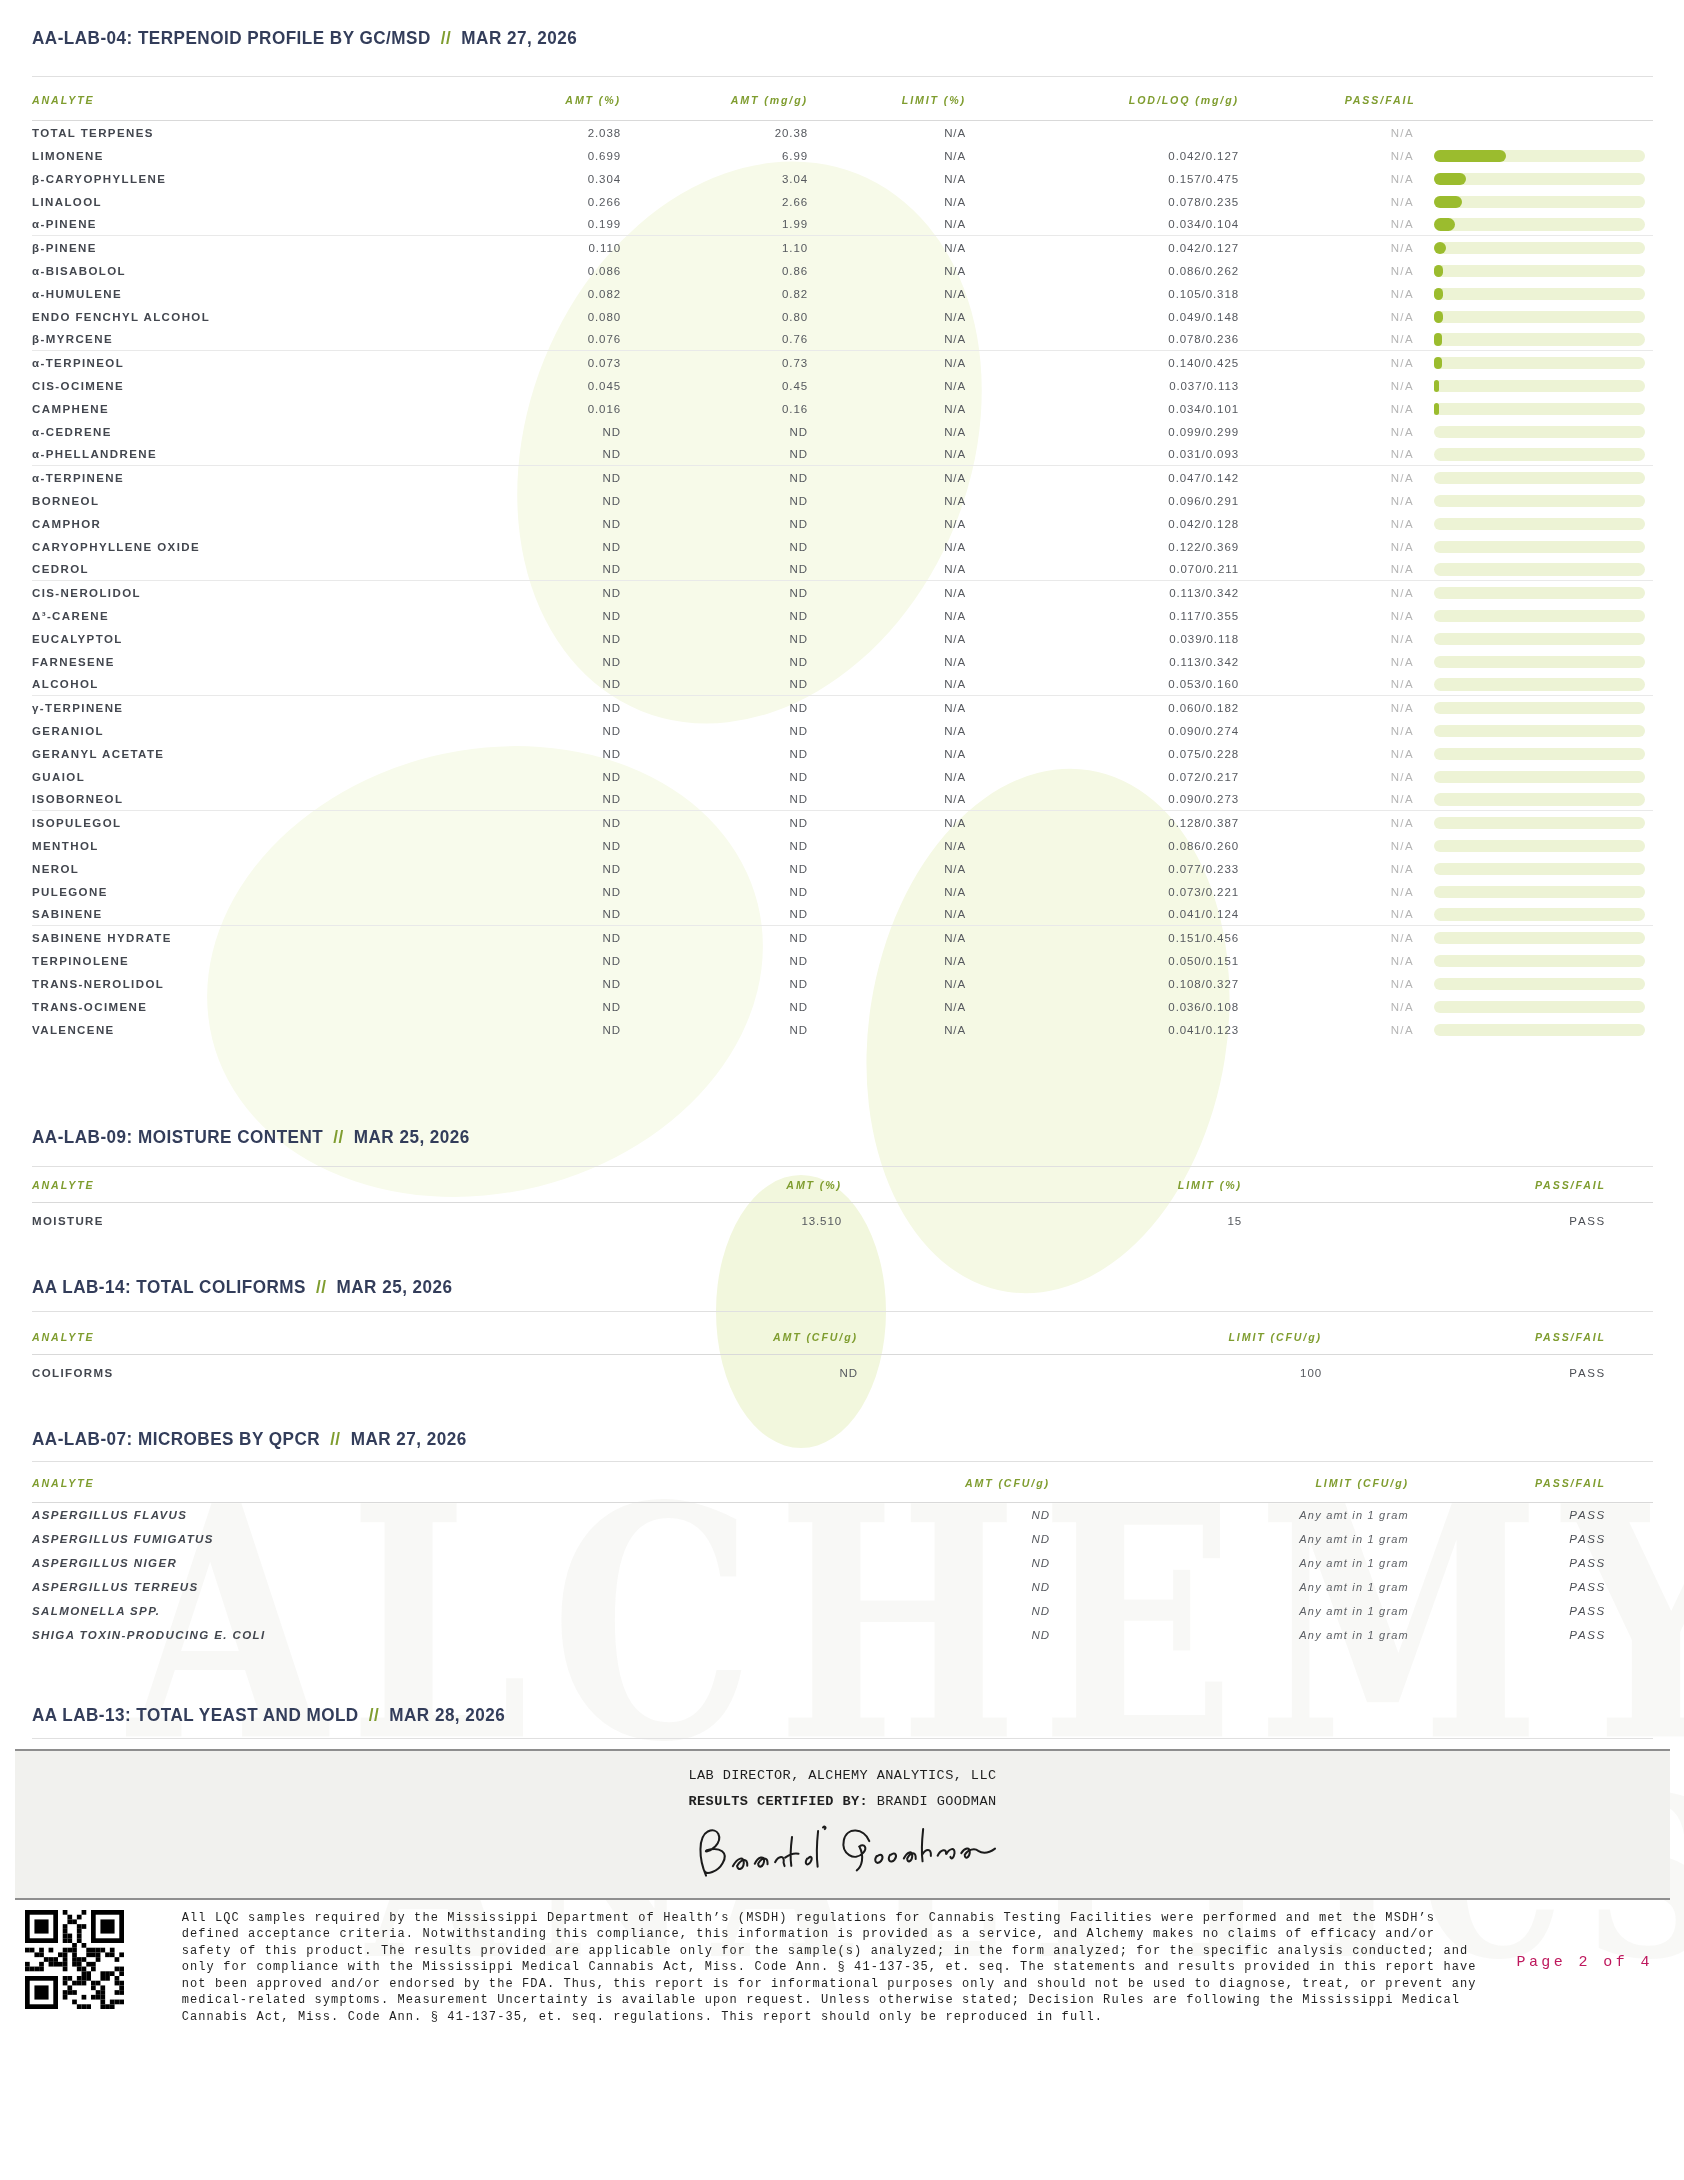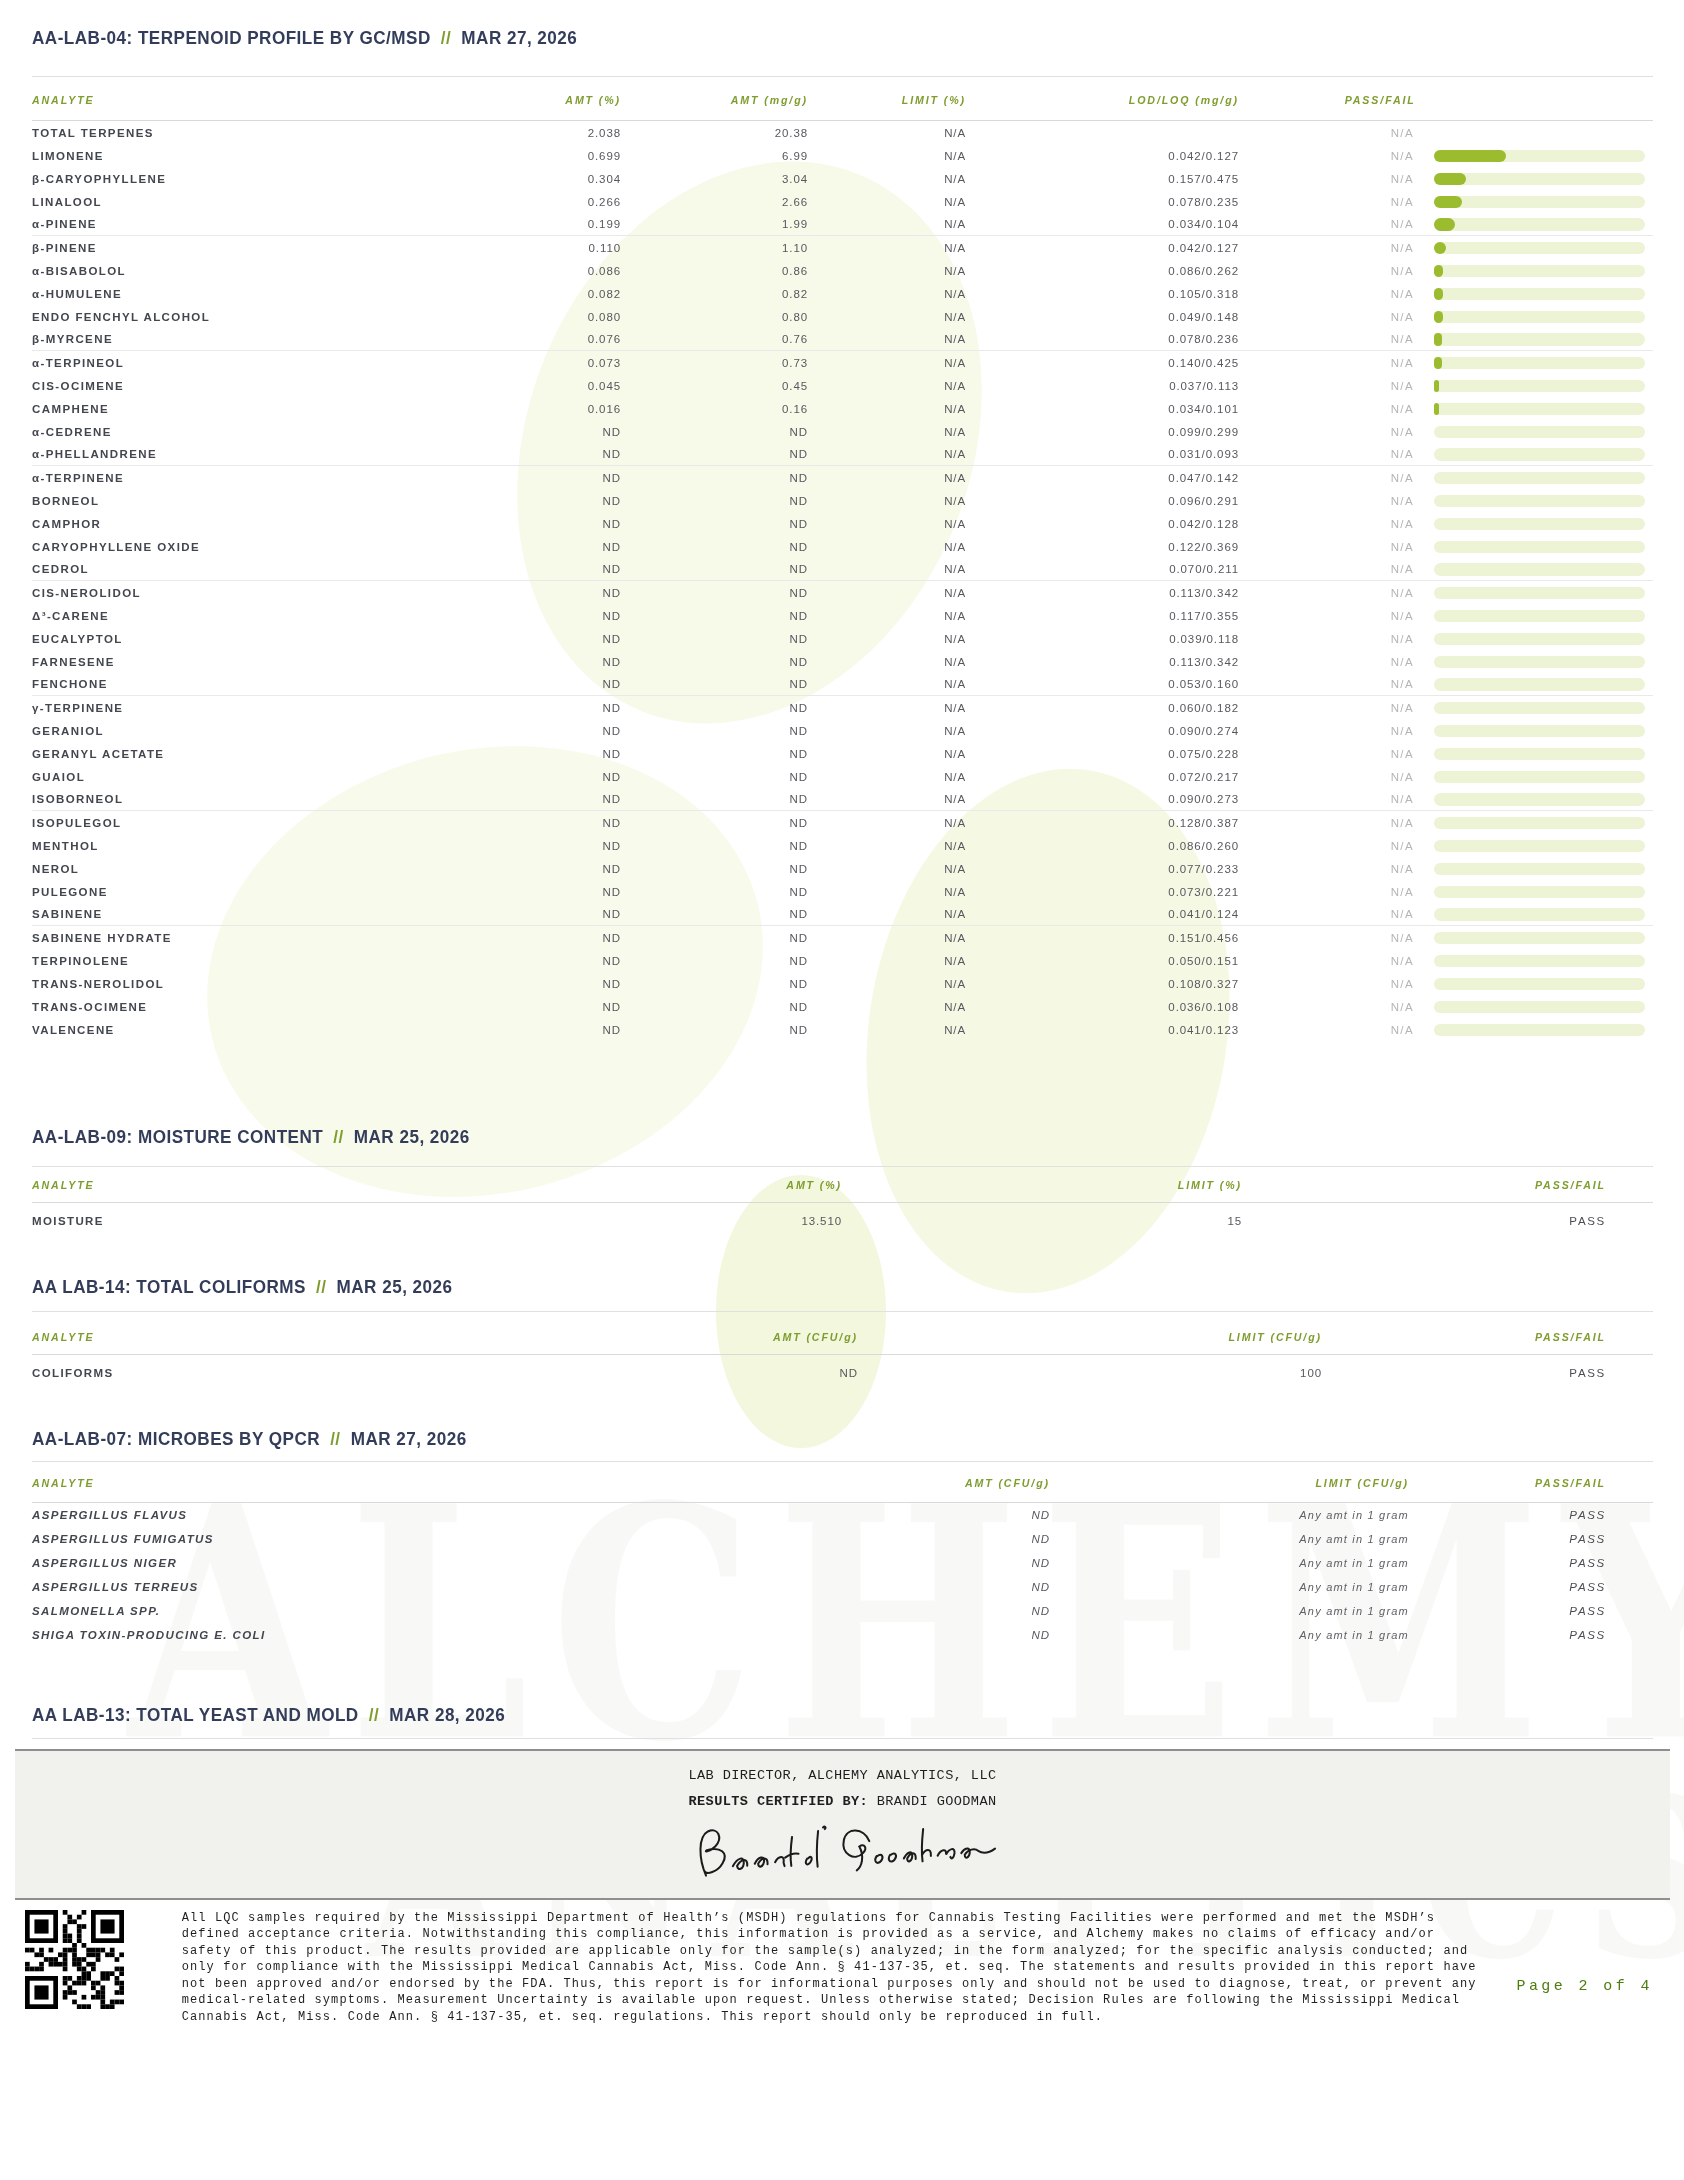--- a/index.html
+++ b/index.html
@@ -65,22 +65,22 @@
   .cert-line { font-family:"Liberation Mono", monospace; font-size:13.6px; color:#1e1e1e;
     line-height:18px; margin-bottom:8.5px; letter-spacing:0.4px; }
   .cert-line b { font-weight:bold; }
   .signature { height:61px; display:flex; justify-content:center; align-items:center; }
 
   
   .footer { display:flex; margin-top:10.2px; align-items:flex-start;justify-content:space-between; }
   .qr { width:99px; height:99px; margin-left:-6.8px; flex:none; }
   .disclaimer { font-family:"Liberation Mono", monospace; font-size:12px; line-height:16.5px;
     color:#1f1f1f; width:1303px; margin-left:46px; letter-spacing:1.1px; }
-  .page-label { font-family:"Liberation Mono", monospace; font-size:15px; color:#4d7c0f;
-    letter-spacing:3.4px; white-space:nowrap; margin-left:20.4px; margin-top:68px; }
+  .page-label { font-family:"Liberation Mono", monospace; font-size:15px; color:#be185d;
+    letter-spacing:3.4px; white-space:nowrap; margin-left:20.4px; margin-top:44px; }
 </style>
 </head>
 <body>
 
 <div class="page">
 
   <div class="wm">
     <div class="blob" style="left:528px; top:153px; width:443px; height:579px; background:#f7fae9; transform:rotate(22deg);"></div>
     <div class="blob" style="left:204px; top:750px; width:562px; height:443px; background:#f8fbec; transform:rotate(-14deg);"></div>
     <div class="blob" style="left:869px; top:767px; width:358px; height:528px; background:#f5f9e4; transform:rotate(9deg);"></div>
@@ -390,21 +390,21 @@
           <div class="val cell-r">ND</div>
           <div class="val cell-r">ND</div>
           <div class="val cell-r">N/A</div>
           <div class="val cell-r">0.113/0.342</div>
           <div class="val cell-r na pass-cell">N/A</div>
           <div class="barcell">
             <div class="bartrack"></div>
           </div>
         </div>
         <div class="trow t1 group-end">
-          <div class="analyte">FENCHONE</div>
+          <div class="analyte">ALCOHOL</div>
           <div class="val cell-r">ND</div>
           <div class="val cell-r">ND</div>
           <div class="val cell-r">N/A</div>
           <div class="val cell-r">0.053/0.160</div>
           <div class="val cell-r na pass-cell">N/A</div>
           <div class="barcell">
             <div class="bartrack"></div>
           </div>
         </div>
         <div class="trow t1">

